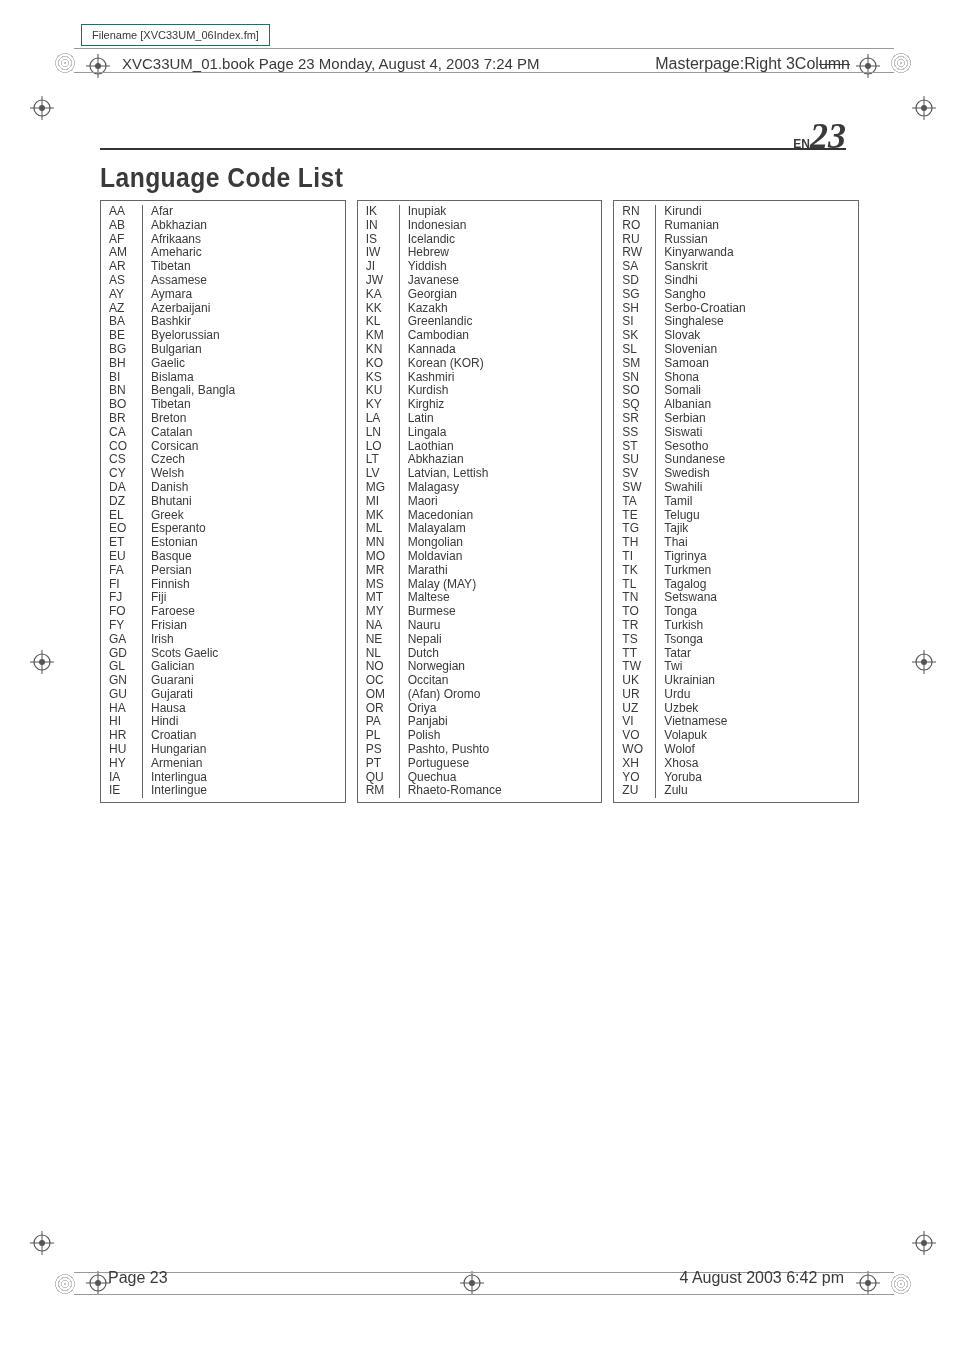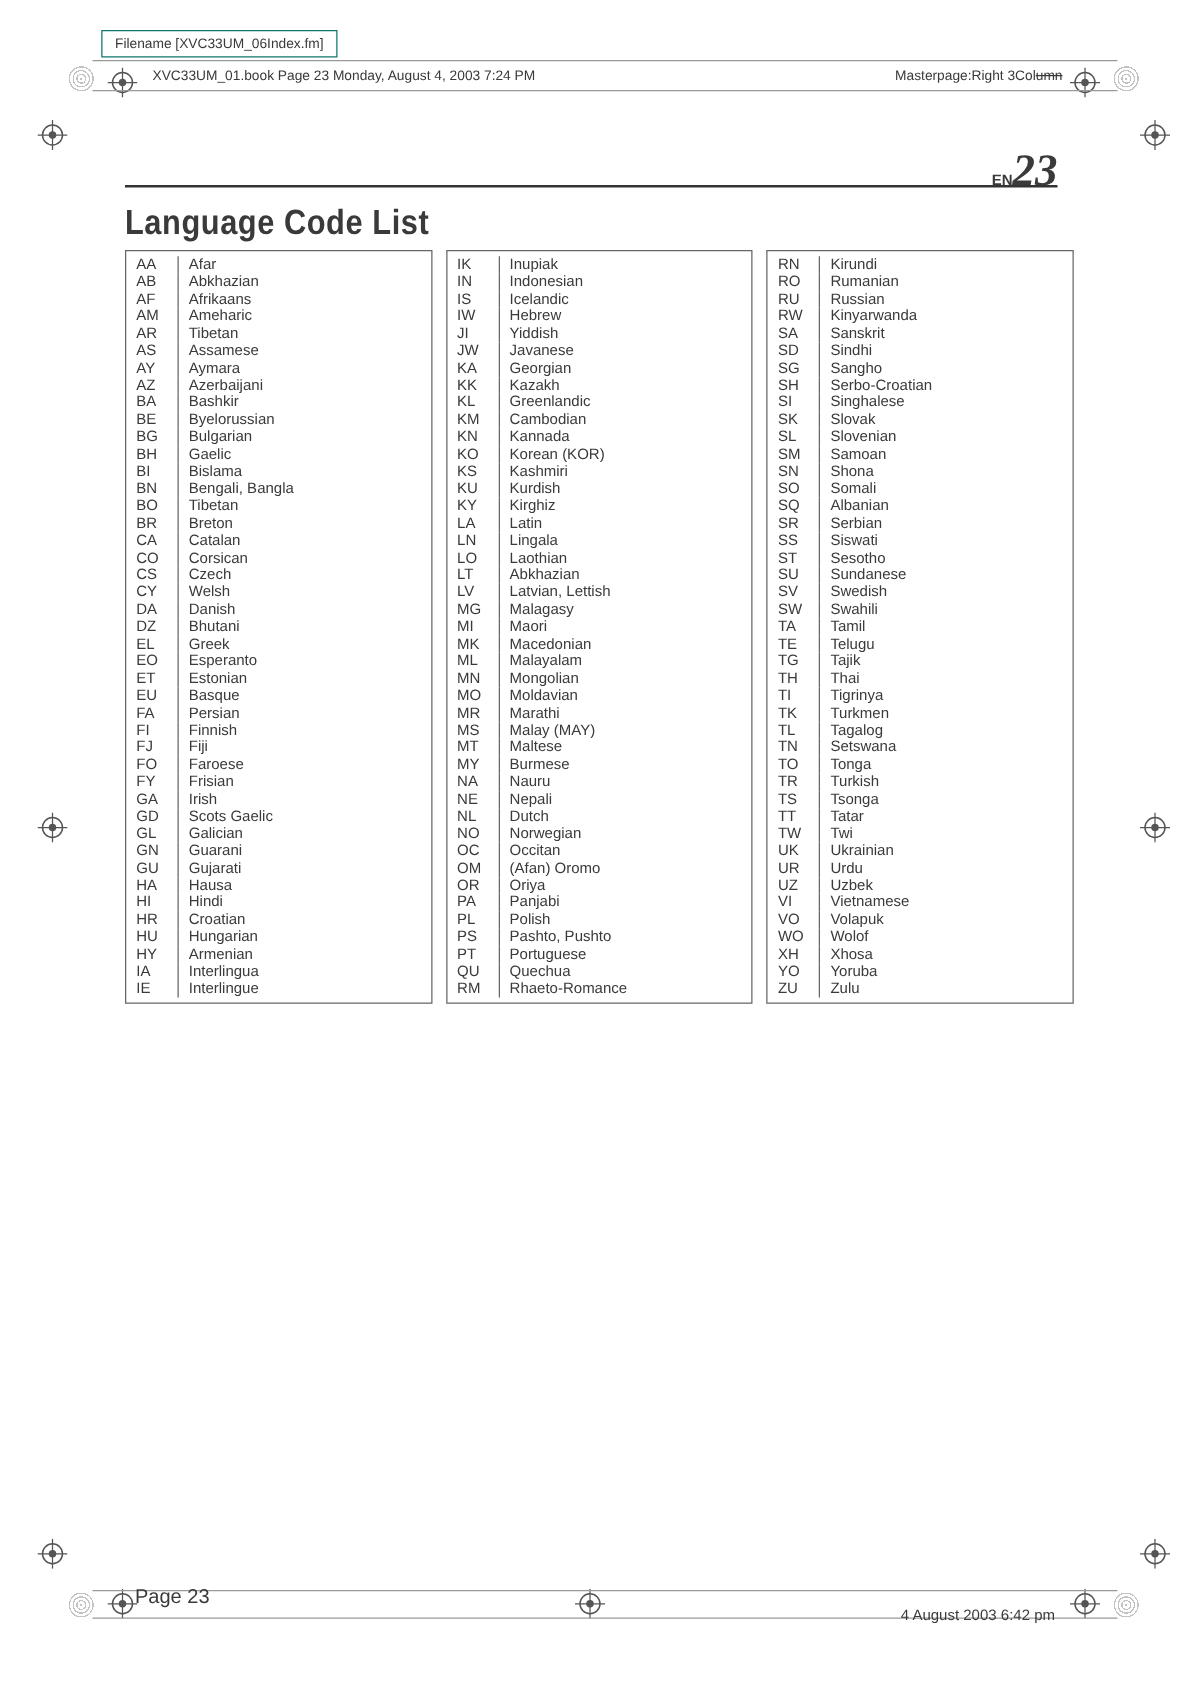--- a/index.html
+++ b/index.html
@@ -34,27 +34,27 @@
       top: 72px;
       left: 74px;
       right: 60px;
       height: 1px;
       background: #999;
     }
     .book-line {
       position: absolute;
       top: 55px;
       left: 122px;
-      font-size: 11px;
+      font-size: 15px;
     }
     .masterpage {
       position: absolute;
       top: 55px;
       right: 104px;
-      font-size: 11px;
+      font-size: 16px;
     }
     .masterpage .strike { text-decoration: line-through; }
     .reg-mark {
       position: absolute;
       width: 24px;
       height: 24px;
     }
     .reg-mark svg { width: 100%; height: 100%; }
     .corner-hatch {
       position: absolute;
@@ -127,23 +127,23 @@
       flex: 1;
     }
     .footer-left {
       position: absolute;
       bottom: 64px;
       left: 108px;
       font-size: 16px;
     }
     .footer-right {
       position: absolute;
-      bottom: 52px;
+      bottom: 64px;
       right: 110px;
-      font-size: 12px;
+      font-size: 16px;
     }
     .bottom-hairline {
       position: absolute;
       bottom: 56px;
       left: 74px;
       right: 60px;
       height: 1px;
       background: #999;
     }
     .bottom-hairline2 {

